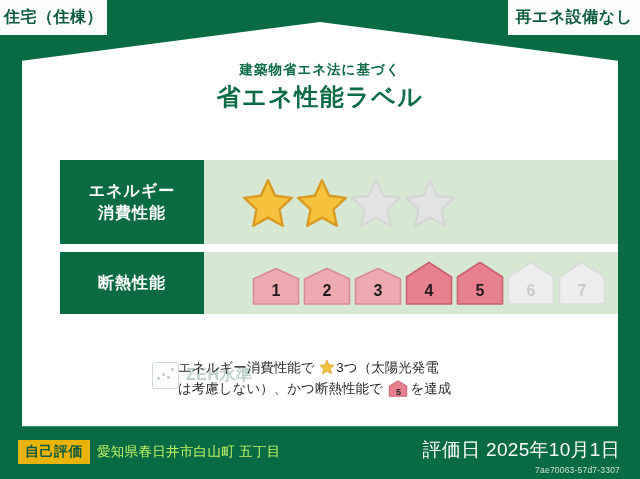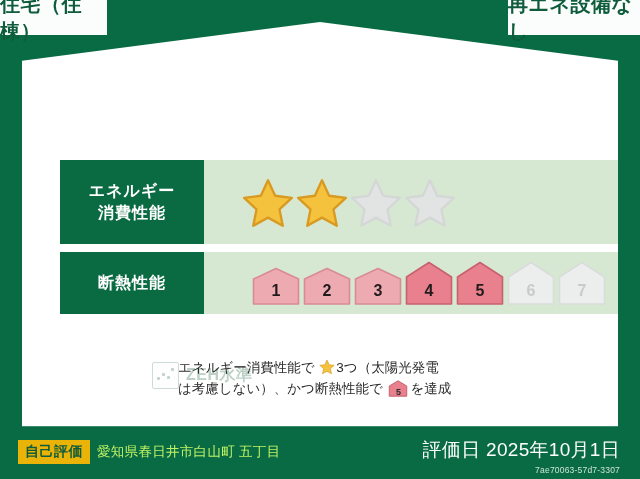--- a/index.html
+++ b/index.html
@@ -8,21 +8,21 @@
     background:#0a6b44;
     font-family:"Liberation Sans","DejaVu Sans",sans-serif;
     overflow:hidden;
     position:relative;
   }
   .label-root{position:absolute;inset:0;background:#096b43;}
 
   
   .corner-badge{
     position:absolute;top:0;background:#fbfdfc;
-    color:#0e5c3c;font-weight:bold;font-size:20px;
+    color:#0e5c3c;font-weight:bold;font-size:16px;
     display:flex;align-items:center;justify-content:center;
     letter-spacing:.5px;
   }
   .badge-left{left:0;width:107px;height:35px;}
   .badge-right{right:0;width:132px;height:35px;}
 
   
   .panel{
     position:absolute;left:22px;top:22px;width:596px;height:404px;
     background:#ffffff;
@@ -112,20 +112,24 @@
 </head>
 <body>
 
 <div class="label-root">
 
   <div class="corner-badge badge-left">住宅（住棟）</div>
   <div class="corner-badge badge-right">再エネ設備なし</div>
 
   <div class="panel">
 
+    <div class="title-wrap">
+      <div class="title-sub">建築物省エネ法に基づく</div>
+      <div class="title-main">省エネ性能ラベル</div>
+    </div>
 
     <div class="rows">
 
       <div class="row">
         <div class="row-label">
           <span>エネルギー</span>
           <span>消費性能</span>
         </div>
         <div class="row-body">
           <div class="stars" id="stars">

